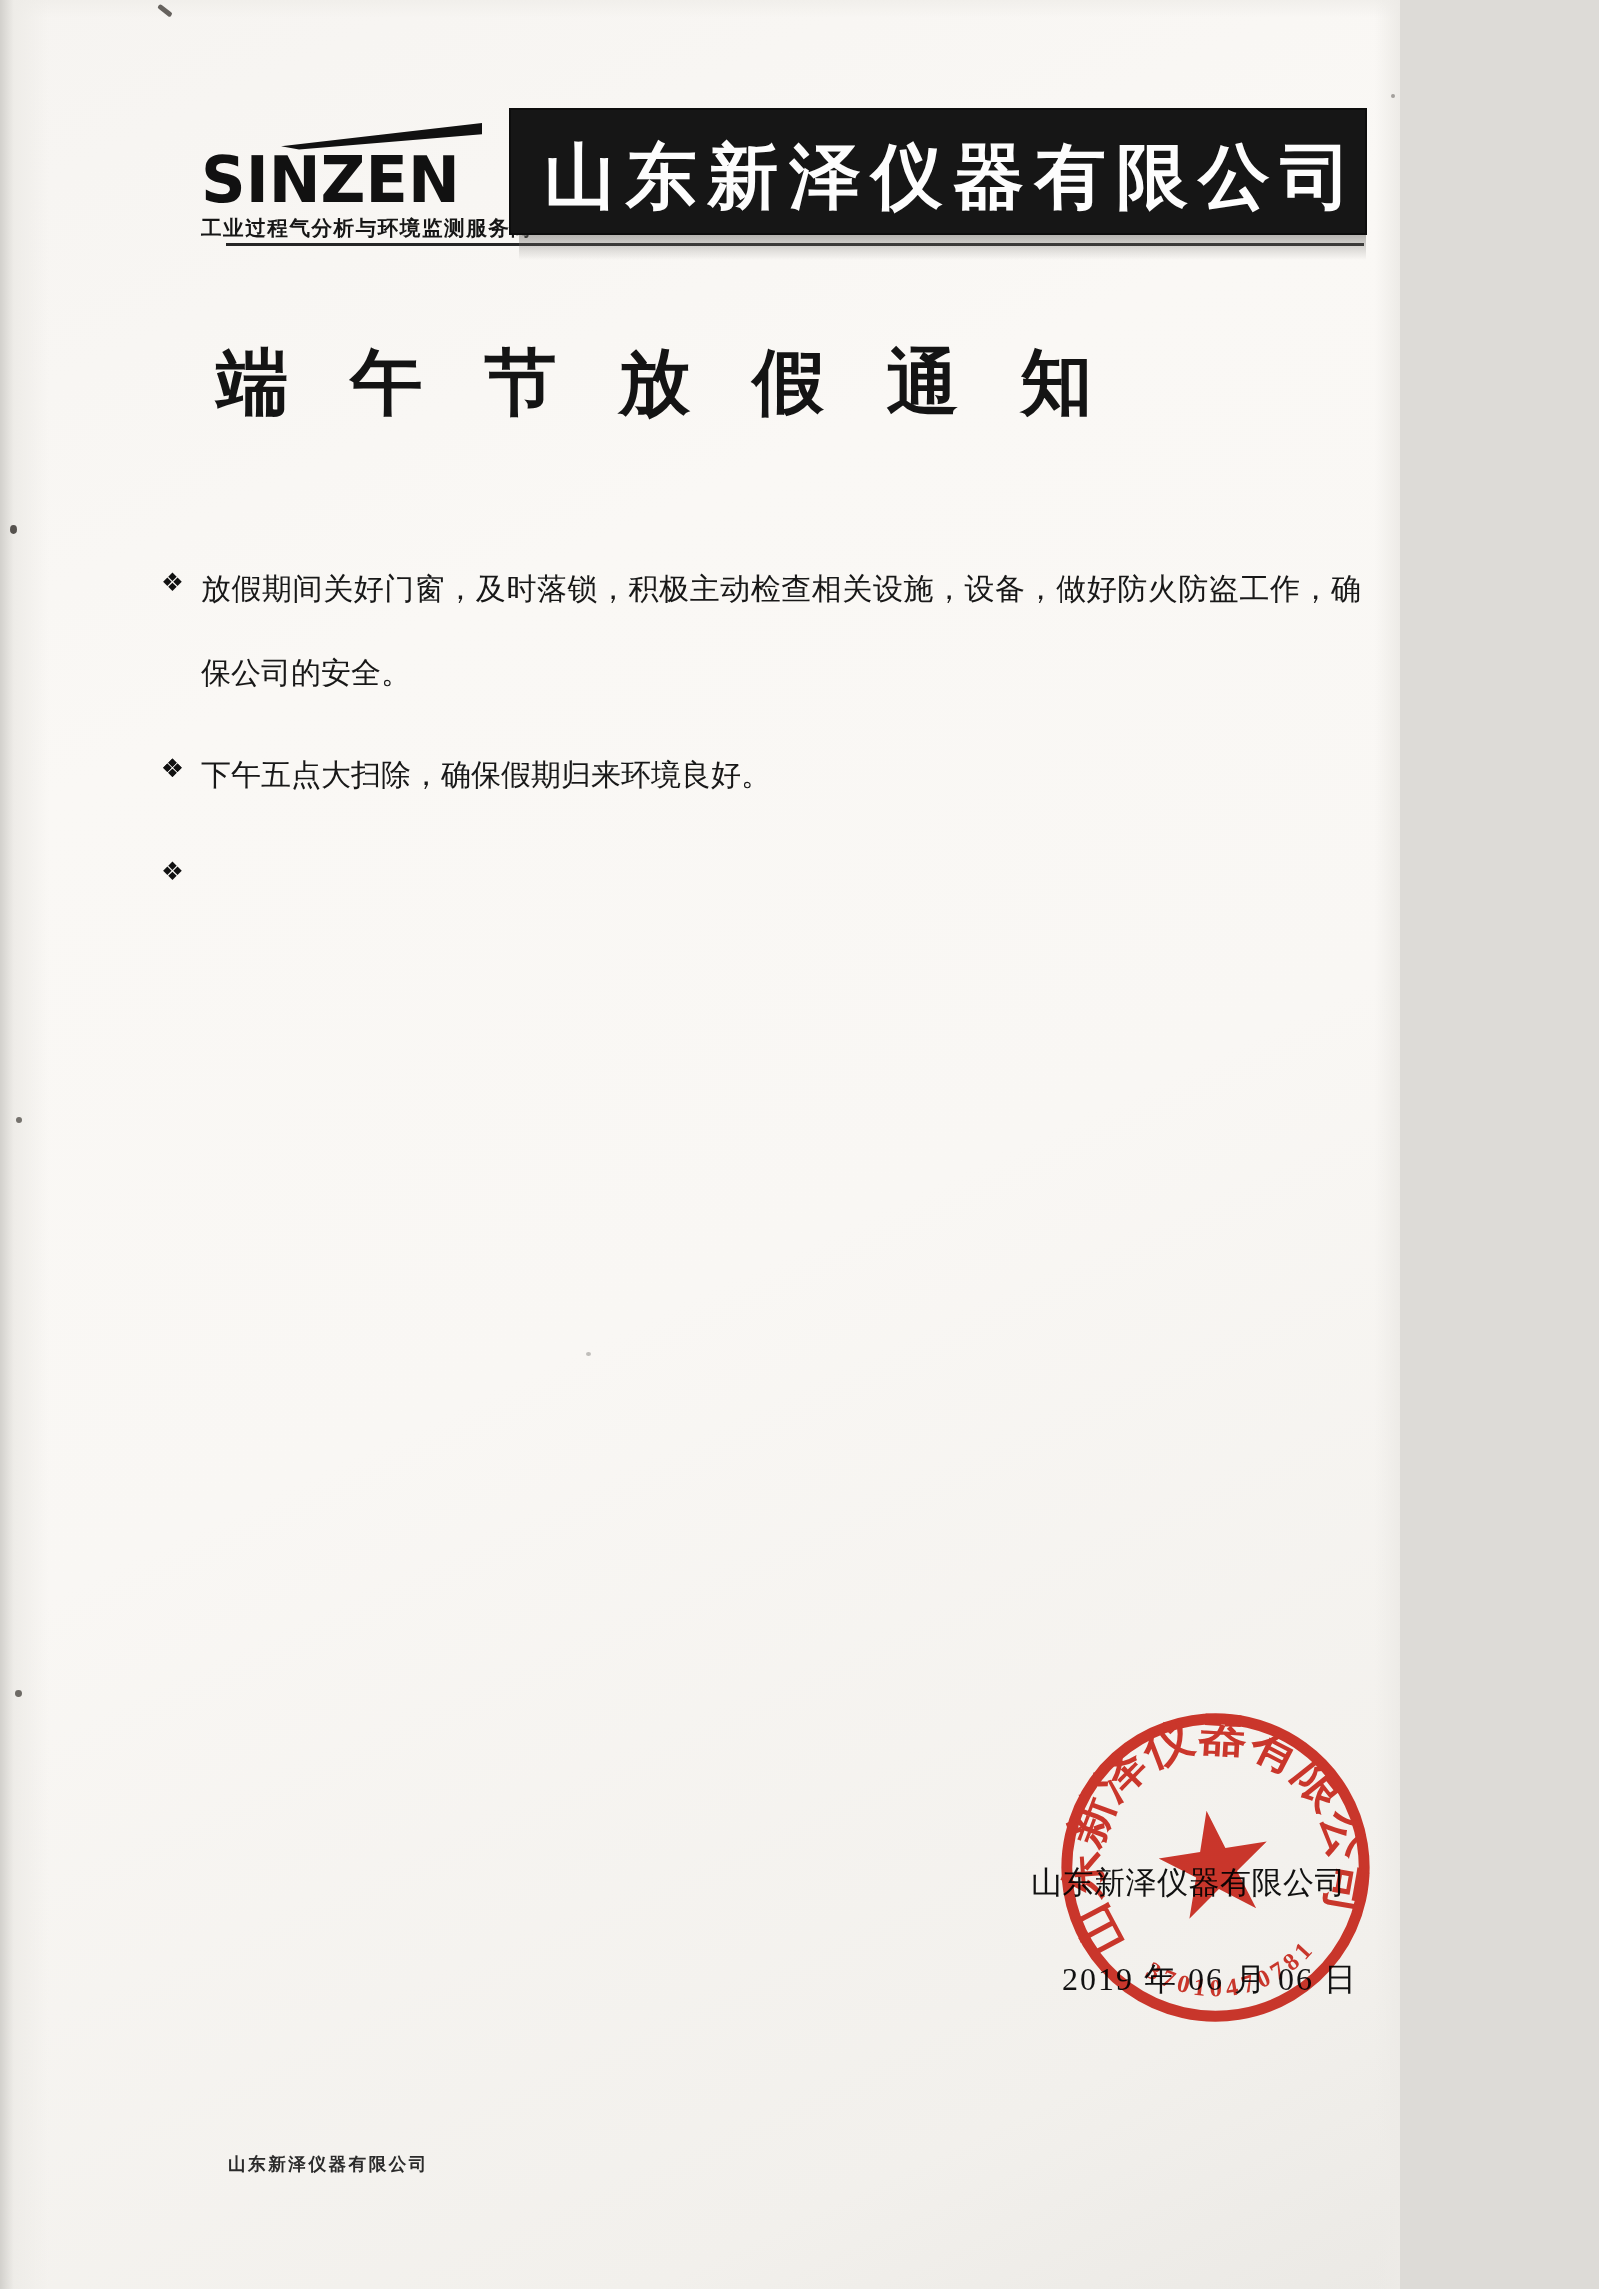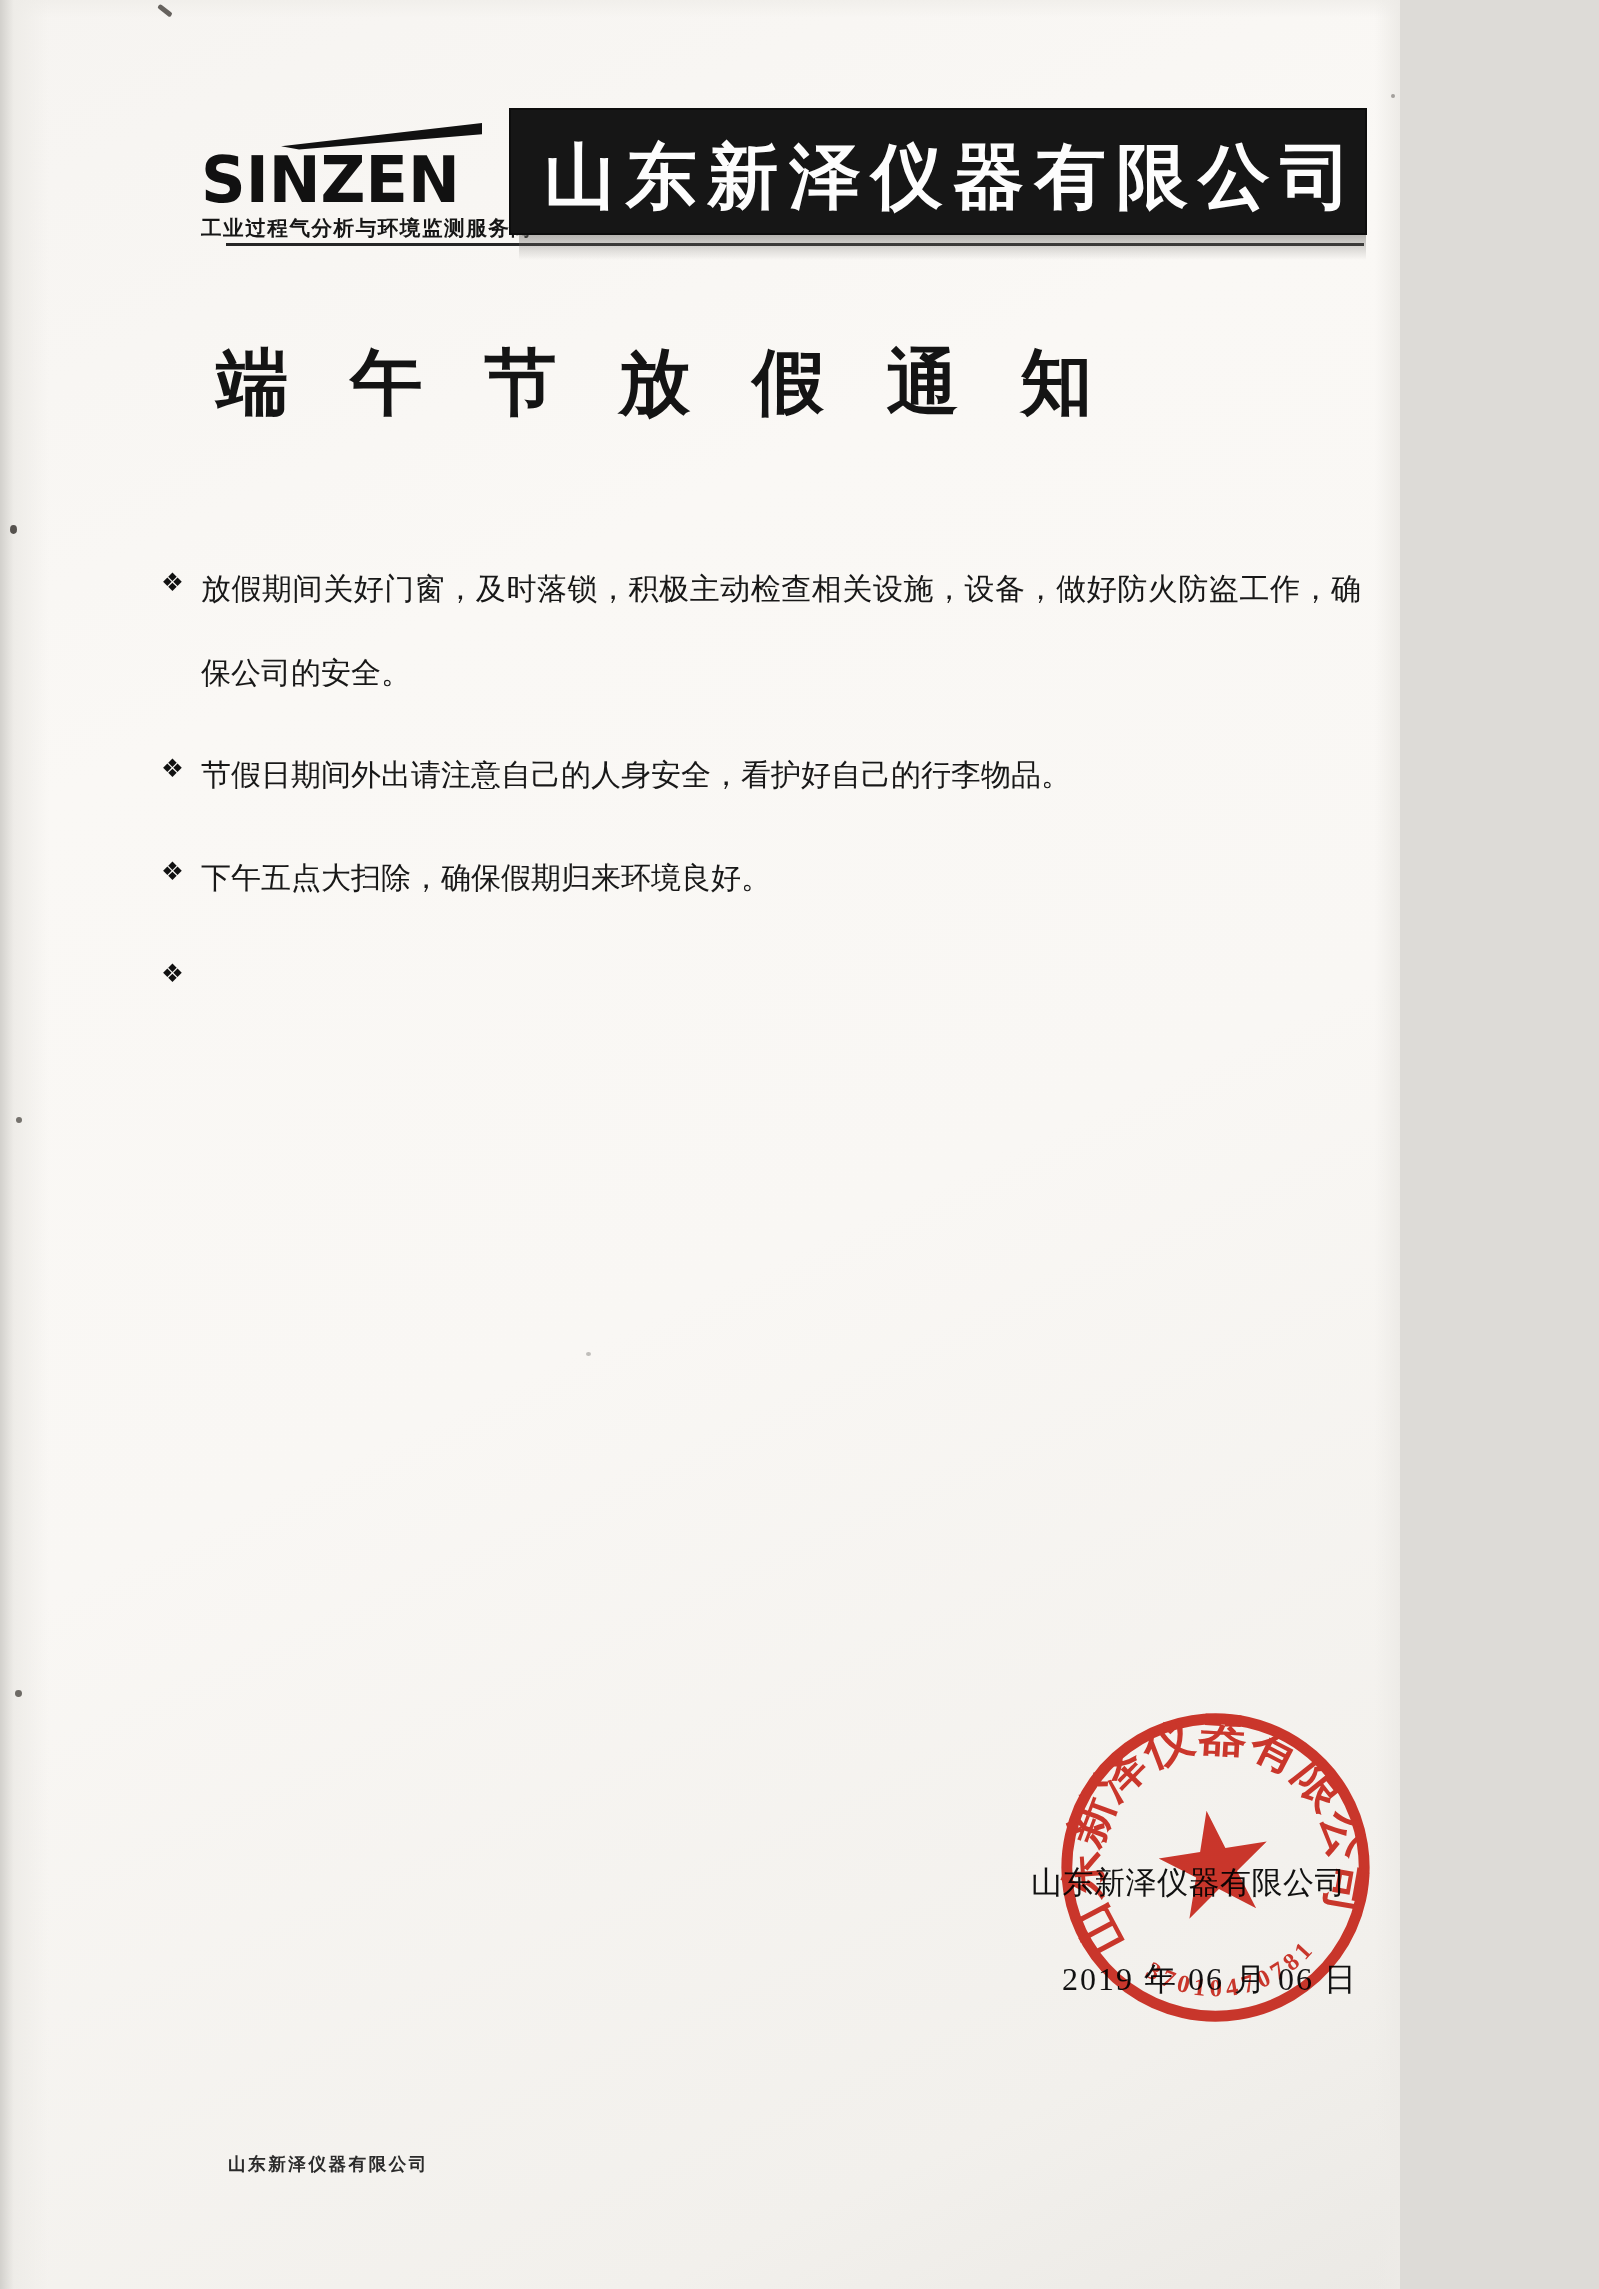--- a/index.html
+++ b/index.html
@@ -78,21 +78,20 @@
   <div class="doc-title">端午节放假通知</div>
 
   <div class="doc-body">
     <ul class="notice-list">
       <li>
         <span class="bullet-marker">❖</span>
         <span>放假期间关好门窗，及时落锁，积极主动检查相关设施，设备，做好防火防盗工作，确保公司的安全。</span>
       </li>
       <li>
         <span class="bullet-marker">❖</span>
-        <span>节假日期间外出请注意自己的人身安全，看护好自己的行李物品。</span>
       </li>
       <li>
         <span class="bullet-marker">❖</span>
         <span>下午五点大扫除，确保假期归来环境良好。</span>
       </li>
       <li>
         <span class="bullet-marker">❖</span>
       </li>
     </ul>
   </div>

